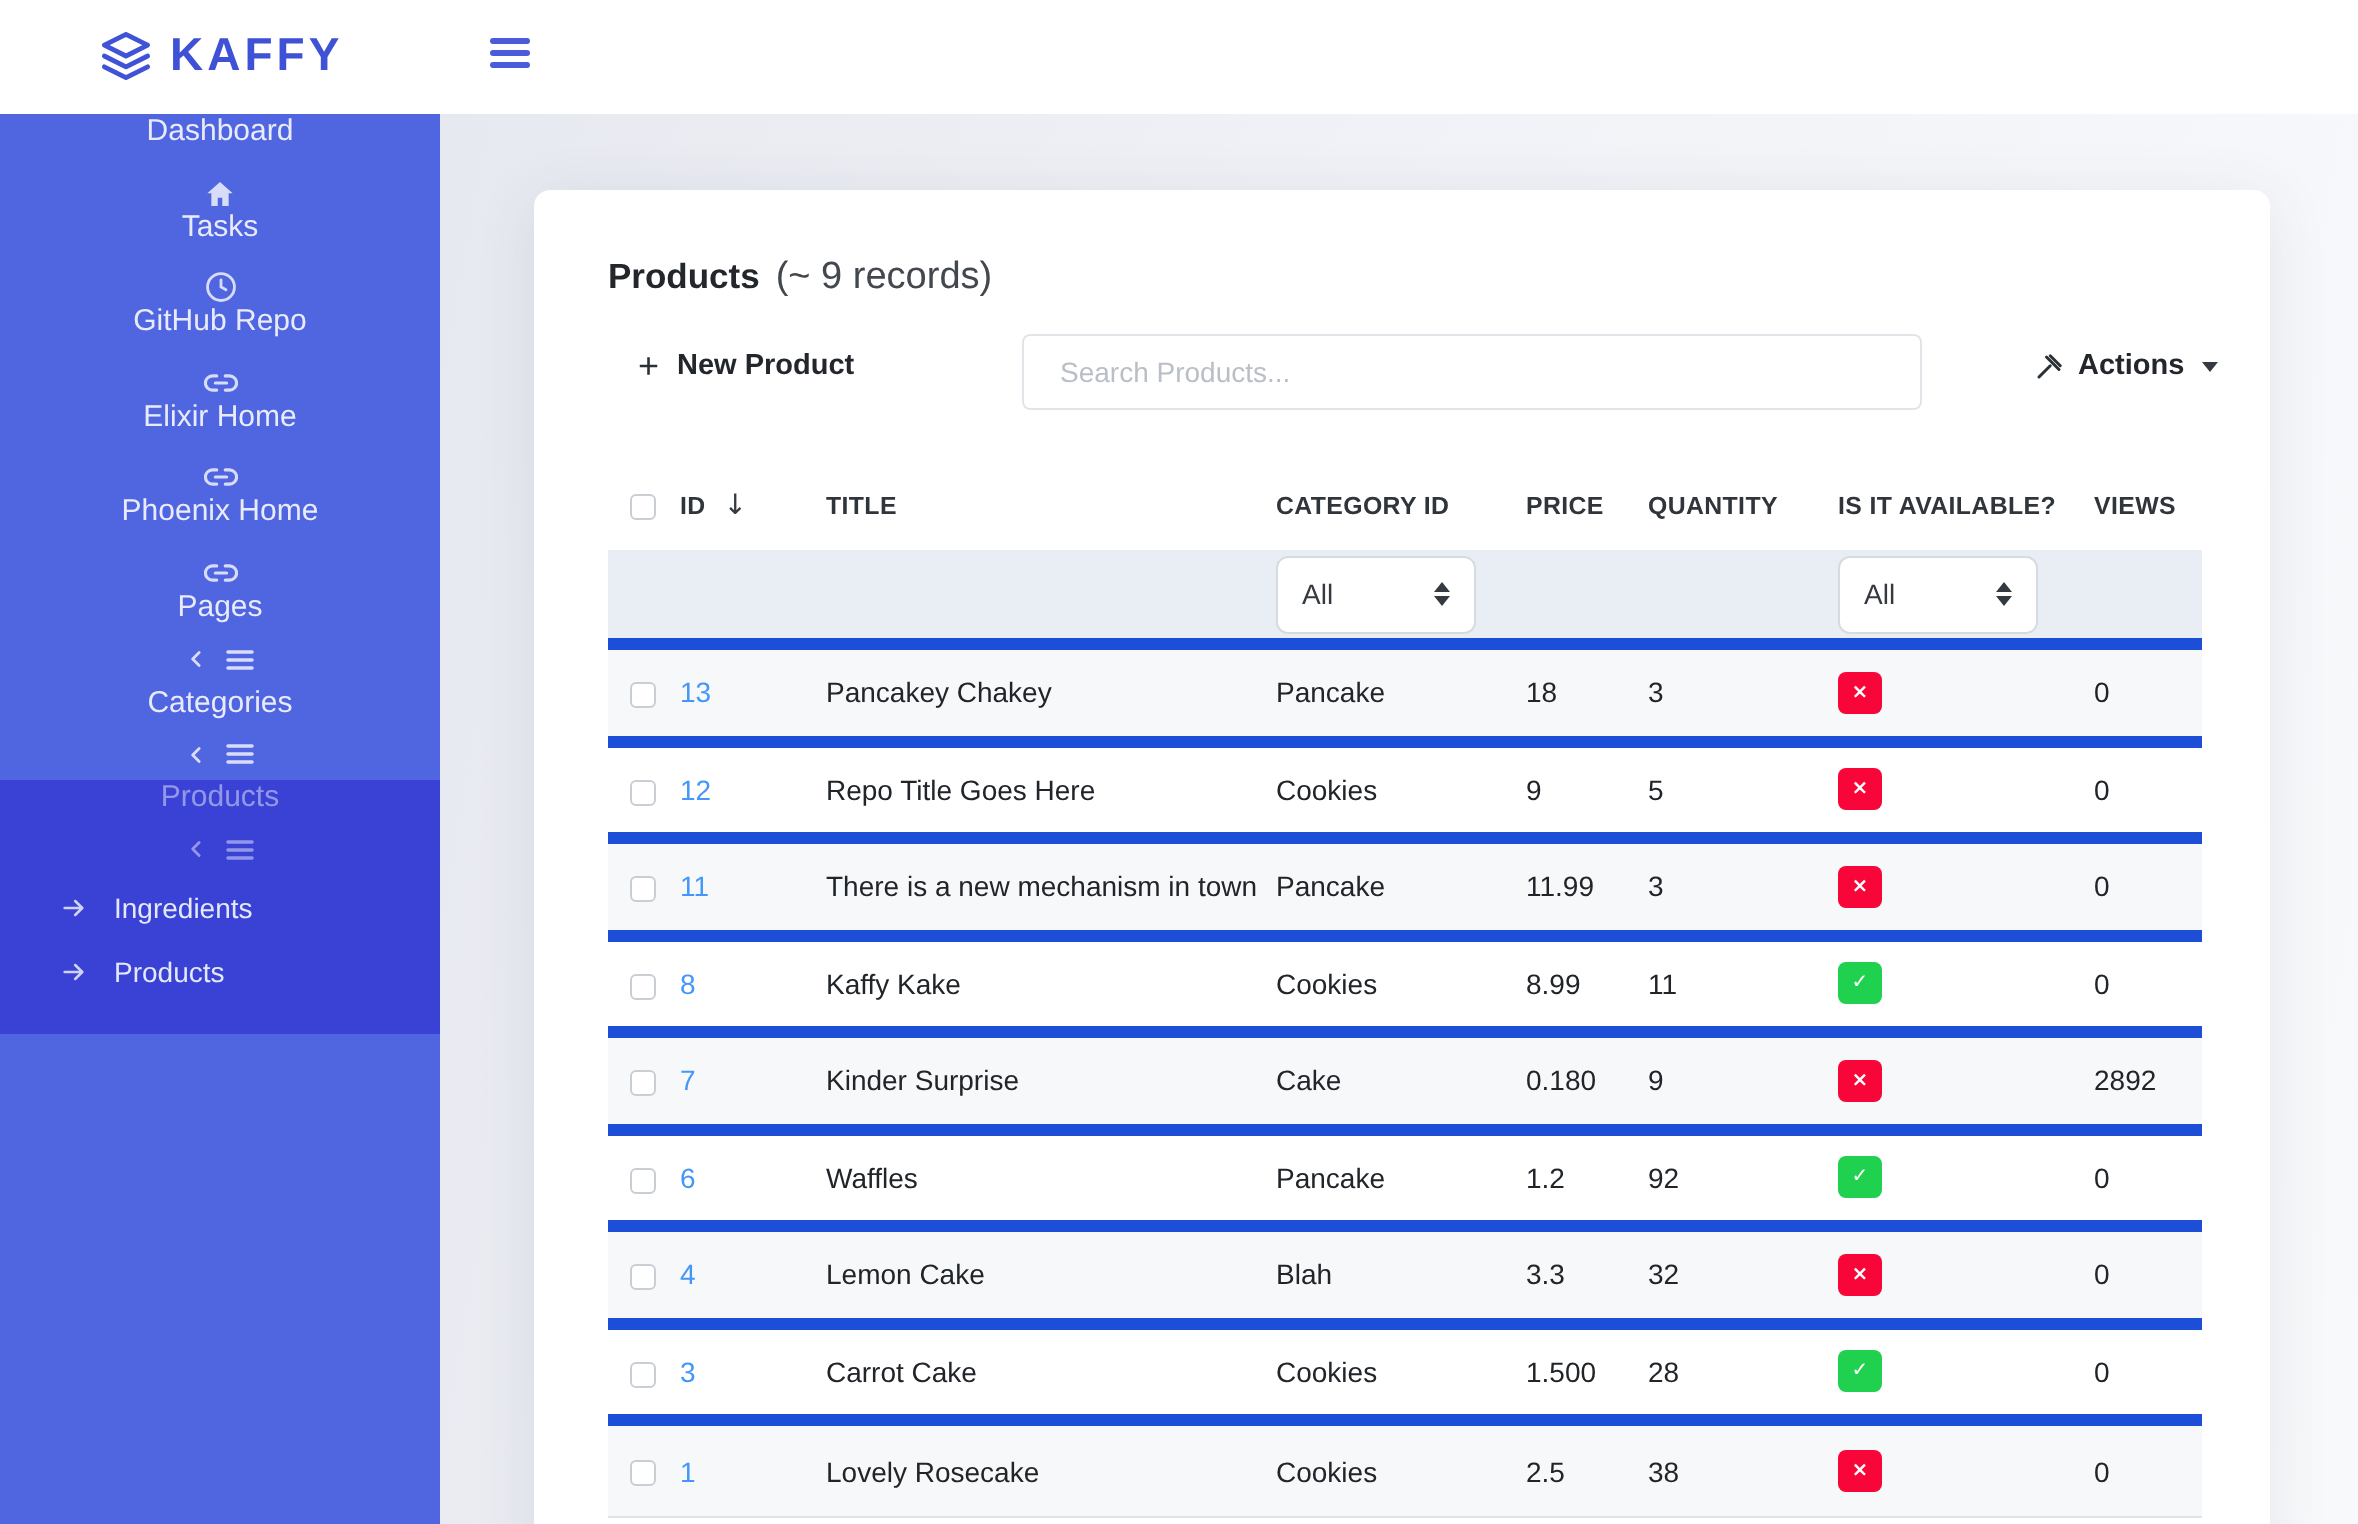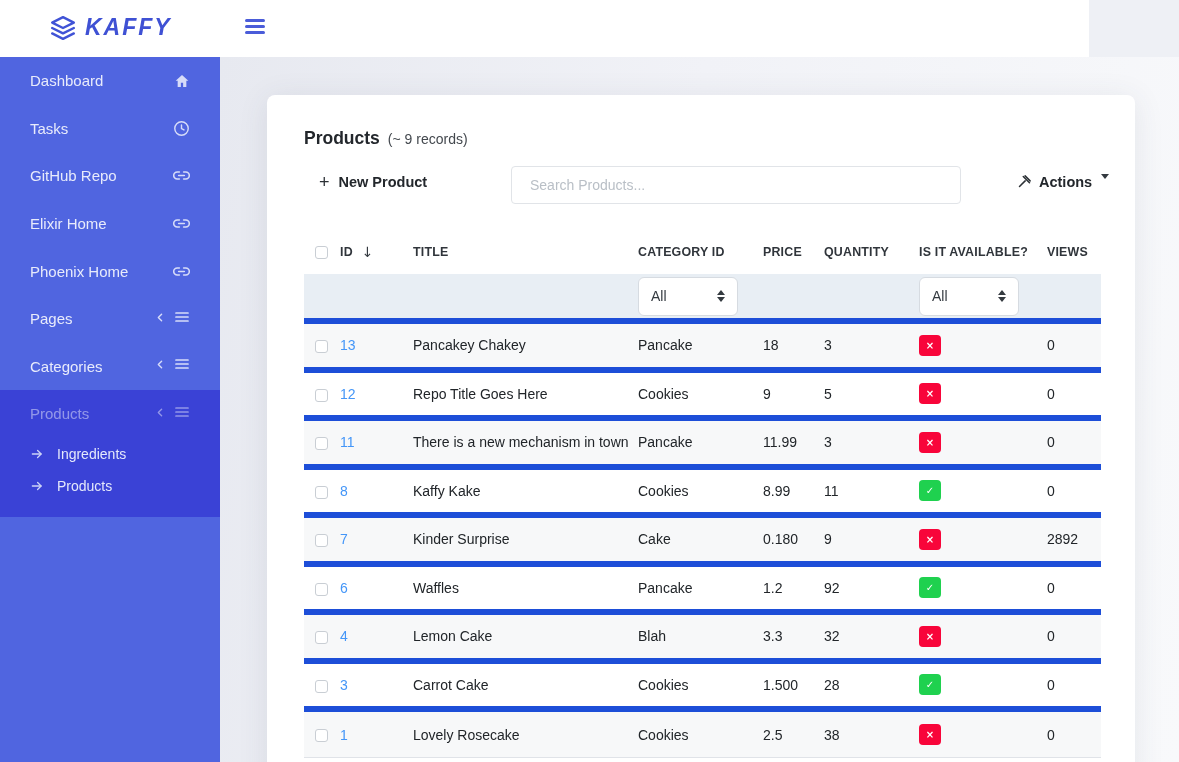--- a/index.html
+++ b/index.html
@@ -6,37 +6,37 @@
   html, body { width: 1179px; height: 762px; overflow: hidden; }
   body {
     font-family: "Liberation Sans", sans-serif;
     background: #eef0f5;
     color: #212529;
   }
   .glyph { font-family: "DejaVu Sans", sans-serif; }
 
   
   .topbar {
-    position: absolute; top: 0; left: 0; width: 1089px; height: 57px;
-    background: #ffffff; z-index: 5; font-style: italic;
+    position: absolute; top: 0; left: 0; width: 1179px; height: 57px;
+    background: #ffffff; z-index: 5;
   }
   .brand { position: absolute; left: 50px; top: 14px; display: flex; align-items: center; gap: 9px; }
   .brand-icon { color: #4053d6; display: flex; }
   .brand-text { font-size: 23px; font-weight: 700; letter-spacing: 2px; color: #3f51d4; }
   .topbar-burger { position: absolute; left: 245px; top: 19px; width: 20px; cursor: pointer; }
   .topbar-burger i { display: block; height: 2.5px; background: #4a5cd9; border-radius: 2px; margin-bottom: 3.5px; }
 
   
   .sidebar {
     position: absolute; left: 0; top: 57px; width: 220px; height: 705px;
     background: #5065e0;
   }
   .nav-item {
     height: 47.6px; display: flex; align-items: center; justify-content: space-between;
-    padding: 0 30px; cursor: pointer;
+    padding: 0 30px; cursor: pointer; flex-direction: column;
   }
   .nav-label { font-size: 15px; color: #e8ebfb; }
   .nav-icon { color: #e3e7fb; opacity: .92; display: flex; }
   .nav-icons { display: flex; align-items: center; gap: 7px; color: #e3e7fb; opacity: .92; }
   .nav-group.active { background: #3a42d6; padding-bottom: 15px; }
   .nav-group.active > .nav-item .nav-label { color: rgba(255,255,255,.45); }
   .nav-group.active > .nav-item .nav-icons { color: rgba(255,255,255,.45); opacity: 1; }
   .nav-subitem {
     height: 32px; display: flex; align-items: center; gap: 13px;
     padding-left: 30px; cursor: pointer;
@@ -50,39 +50,39 @@
     background: linear-gradient(100deg, #e7e9f0 0%, #f1f2f7 45%, #f8f9fb 100%);
   }
   .card {
     position: absolute; left: 47px; top: 38px; width: 868px; height: 700px;
     background: #ffffff; border-radius: 8px 8px 0 0;
     box-shadow: 0 4px 30px rgba(55, 65, 90, .10);
     padding: 33px 34px 0 37px;
   }
   .page-title-row { display: flex; align-items: baseline; gap: 8px; }
   .page-title { font-size: 17.5px; font-weight: 700; color: #23272c; }
-  .records-note { font-size: 14px; color: #43484e; }
+  .records-note { font-size: 19px; color: #43484e; }
 
   .controls { position: relative; height: 38px; margin-top: 17px; }
   .btn-new {
     position: absolute; left: 15px; top: 7px;
     background: none; border: none; display: flex; align-items: center; gap: 9px; cursor: pointer;
     font-family: inherit;
   }
   .btn-new .plus { font-size: 18px; font-weight: 400; color: #2b3035; line-height: 1; }
   .btn-new .btn-label { font-size: 14.5px; font-weight: 700; color: #23272c; }
   .search-input {
     position: absolute; left: 207px; top: 0; width: 450px; height: 38px;
     border: 1px solid #e1e4e8; border-radius: 4px; background: #fff;
     padding: 0 18px; font-size: 14px; font-family: inherit; color: #0f172a; outline: none;
   }
   .search-input::placeholder { color: #b9bfc6; }
   .actions {
     position: absolute; left: 713px; top: 8px;
-    display: flex; gap: 7px; cursor: pointer;
+    display: flex; align-items: center; gap: 7px; cursor: pointer;
   }
   .actions .gavel { color: #2b3035; display: flex; }
   .actions .actions-label { font-size: 14.5px; font-weight: 700; color: #23272c; }
   .caret-down {
     width: 0; height: 0; margin-left: 2px;
     border-left: 4.5px solid transparent; border-right: 4.5px solid transparent;
     border-top: 5px solid #343a40;
   }
 
   

